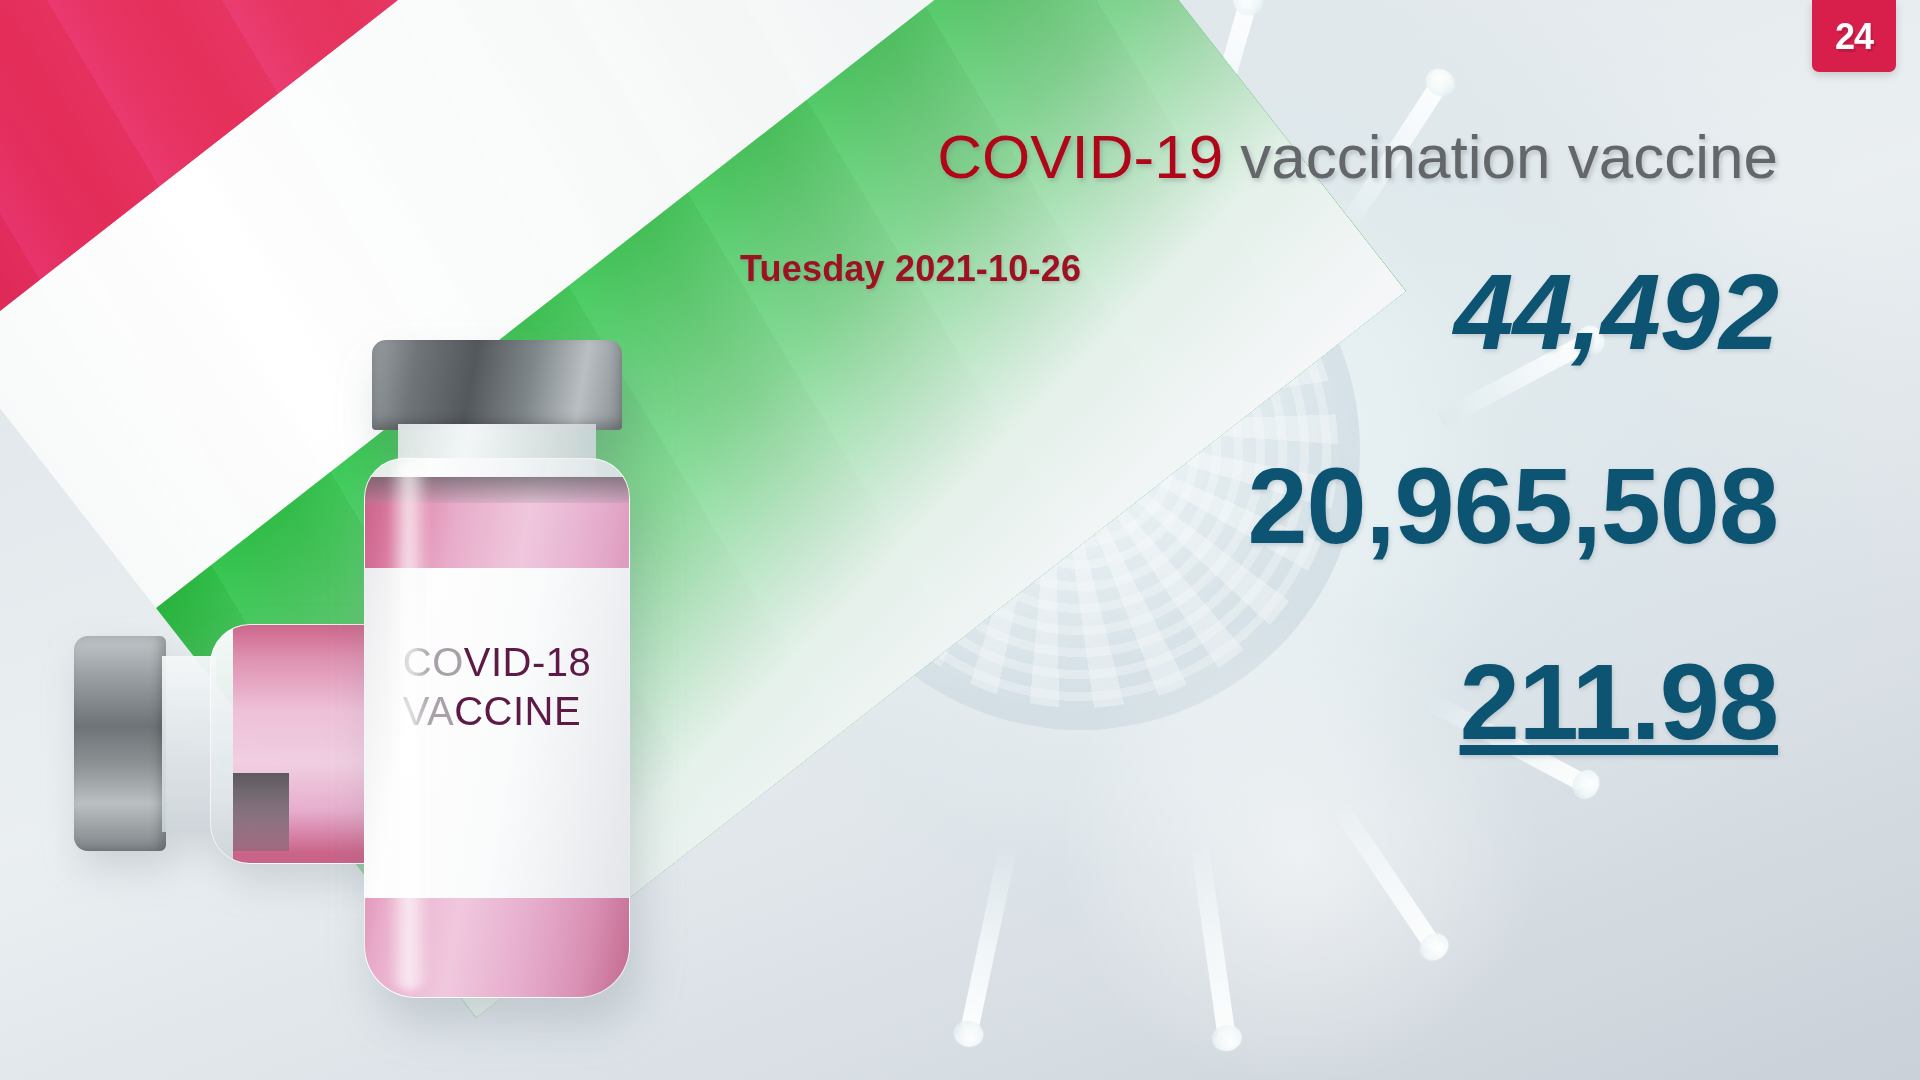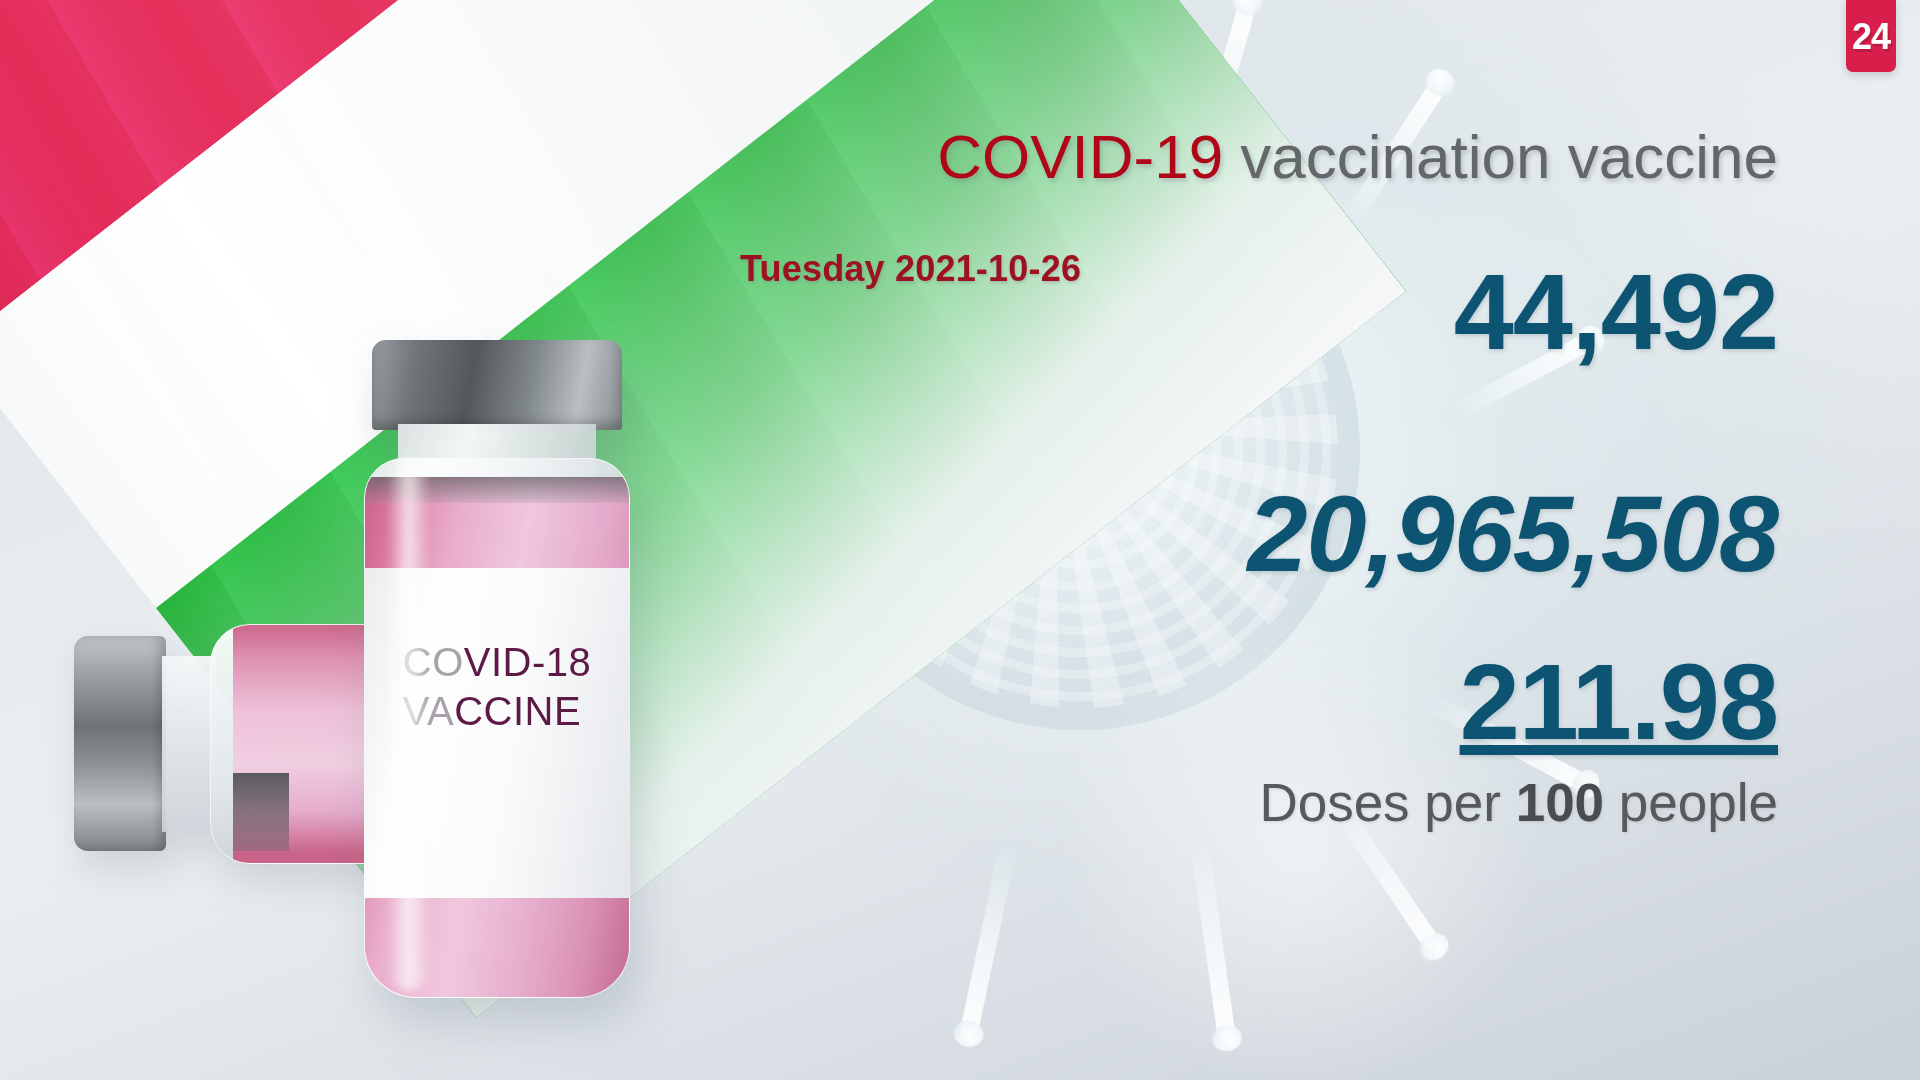--- a/index.html
+++ b/index.html
@@ -206,21 +206,21 @@
   .bl-gloss {
     position:absolute; left:250px; top:8px; width:78px; height:230px;
     background:linear-gradient(90deg, rgba(255,255,255,0.0) 0%, rgba(255,255,255,0.8) 45%, rgba(255,255,255,0.12) 100%);
     filter:blur(3px);
   }
 
   
   .logo-24 {
     position:absolute;
     right:24px; top:0;
-    width:50px; height:72px;
+    width:84px; height:72px;
     background:#d81e4a;
     border-radius:0 0 7px 7px;
     display:flex; align-items:center; justify-content:center;
     box-shadow:0 3px 8px rgba(0,0,0,0.16);
   }
   .logo-24 span {
     color:#ffffff;
     font-size:36px;
     font-weight:bold;
     letter-spacing:-1px;
@@ -270,25 +270,25 @@
   }
   .stat .label {
     display:block;
     color:#575a5c;
     font-weight:400;
     line-height:1;
     text-shadow:1px 1px 3px rgba(120,130,140,0.26);
   }
   .label b { font-weight:bold; color:#4a4d4f; }
 
-  #stat-1 { top:258px; }
+  #stat-1 { top:258px;font-style:italic; }
   #stat-1 .value { font-size:108px; }
   #stat-1 .label { font-size:53px; margin-top:20px; }
 
-  #stat-2 { top:480px;font-style:italic; }
+  #stat-2 { top:452px; }
   #stat-2 .value { font-size:108px; }
   #stat-2 .label { font-size:53px; margin-top:20px; }
 
   #stat-3 { top:648px; }
   #stat-3 .value { font-size:108px;text-decoration:underline; }
   #stat-3 .label { font-size:53px; margin-top:20px; }
 </style>
 </head>
 <body>
 
@@ -367,17 +367,16 @@
     <div class="stat" id="stat-1">
       <span class="value">44,492</span>
     </div>
 
     <div class="stat" id="stat-2">
       <span class="value">20,965,508</span>
     </div>
 
     <div class="stat" id="stat-3">
       <span class="value">211.98</span>
-      <span class="label"><span>Doses per </span><b>100</b><span> people</span></span>
     </div>
 
   </div>
 </div>
 
 </body></html>

